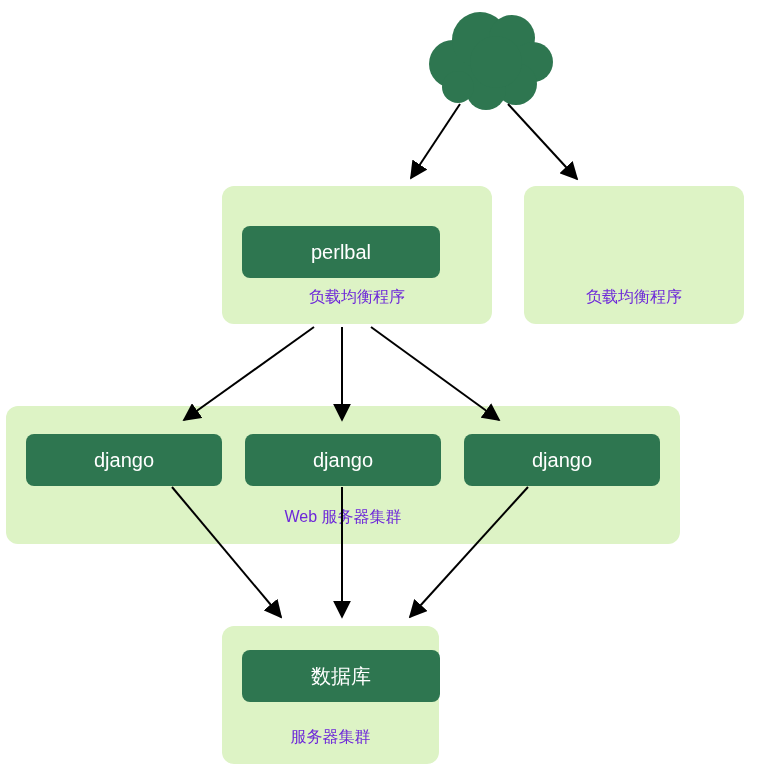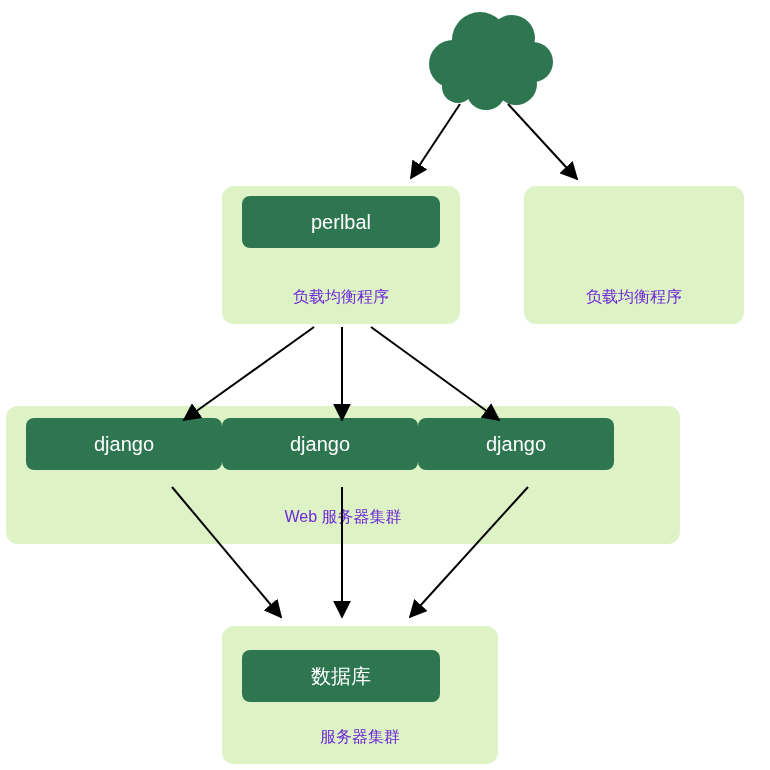--- a/index.html
+++ b/index.html
@@ -35,31 +35,31 @@
   .caption {
     position: absolute;
     left: 0;
     right: 0;
     bottom: 16px;
     text-align: center;
     color: #6d28d9;
     font-size: 16px;
   }
   
-  .group-perlbal { left: 222px; top: 186px; width: 238px; height: 138px; padding: 10px 20px; }
+  .group-perlbal { left: 222px; top: 186px; width: 270px; height: 138px; padding: 40px 20px; }
   .group-perlbal .node { width: 198px; }
   
   .group-media { left: 524px; top: 186px; width: 220px; height: 138px; padding: 24px 18px; }
   .group-media .node { width: 184px; }
   
-  .group-web { left: 6px; top: 406px; width: 674px; height: 138px; padding: 12px 20px;
-               display: flex; flex-direction: row; align-items: flex-start; }
+  .group-web { left: 6px; top: 406px; width: 674px; height: 138px; padding: 28px 20px;
+               display: flex; flex-direction: row; justify-content: space-between; align-items: flex-start; }
   .group-web .node { width: 196px; }
   
-  .group-db { left: 222px; top: 626px; width: 276px; height: 138px; padding: 24px 20px; }
+  .group-db { left: 222px; top: 626px; width: 217px; height: 138px; padding: 24px 20px; }
   .group-db .node { width: 198px; }
 
   .cloud-svg {
     position: absolute;
     left: 408px;
     top: 4px;
     width: 152px;
     height: 114px;
   }
   .arrows-svg {

